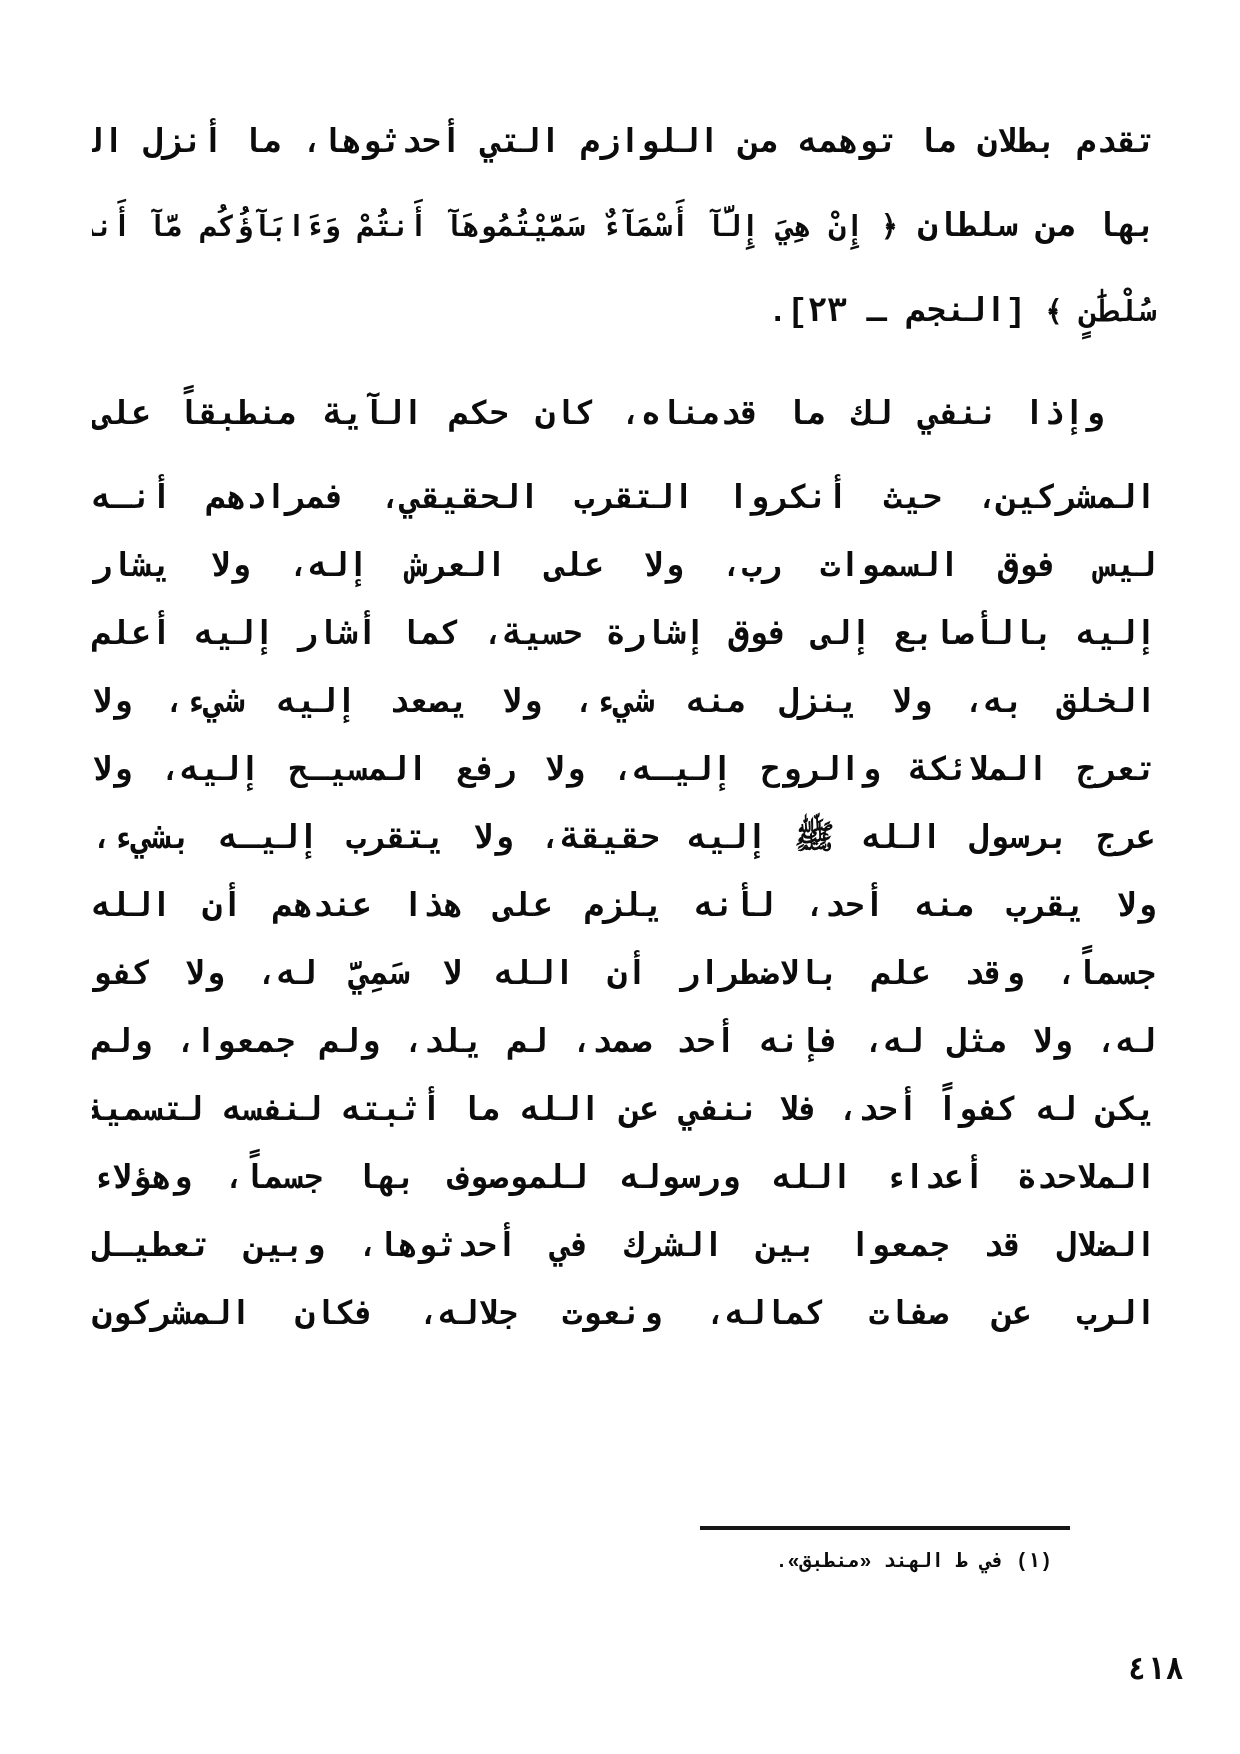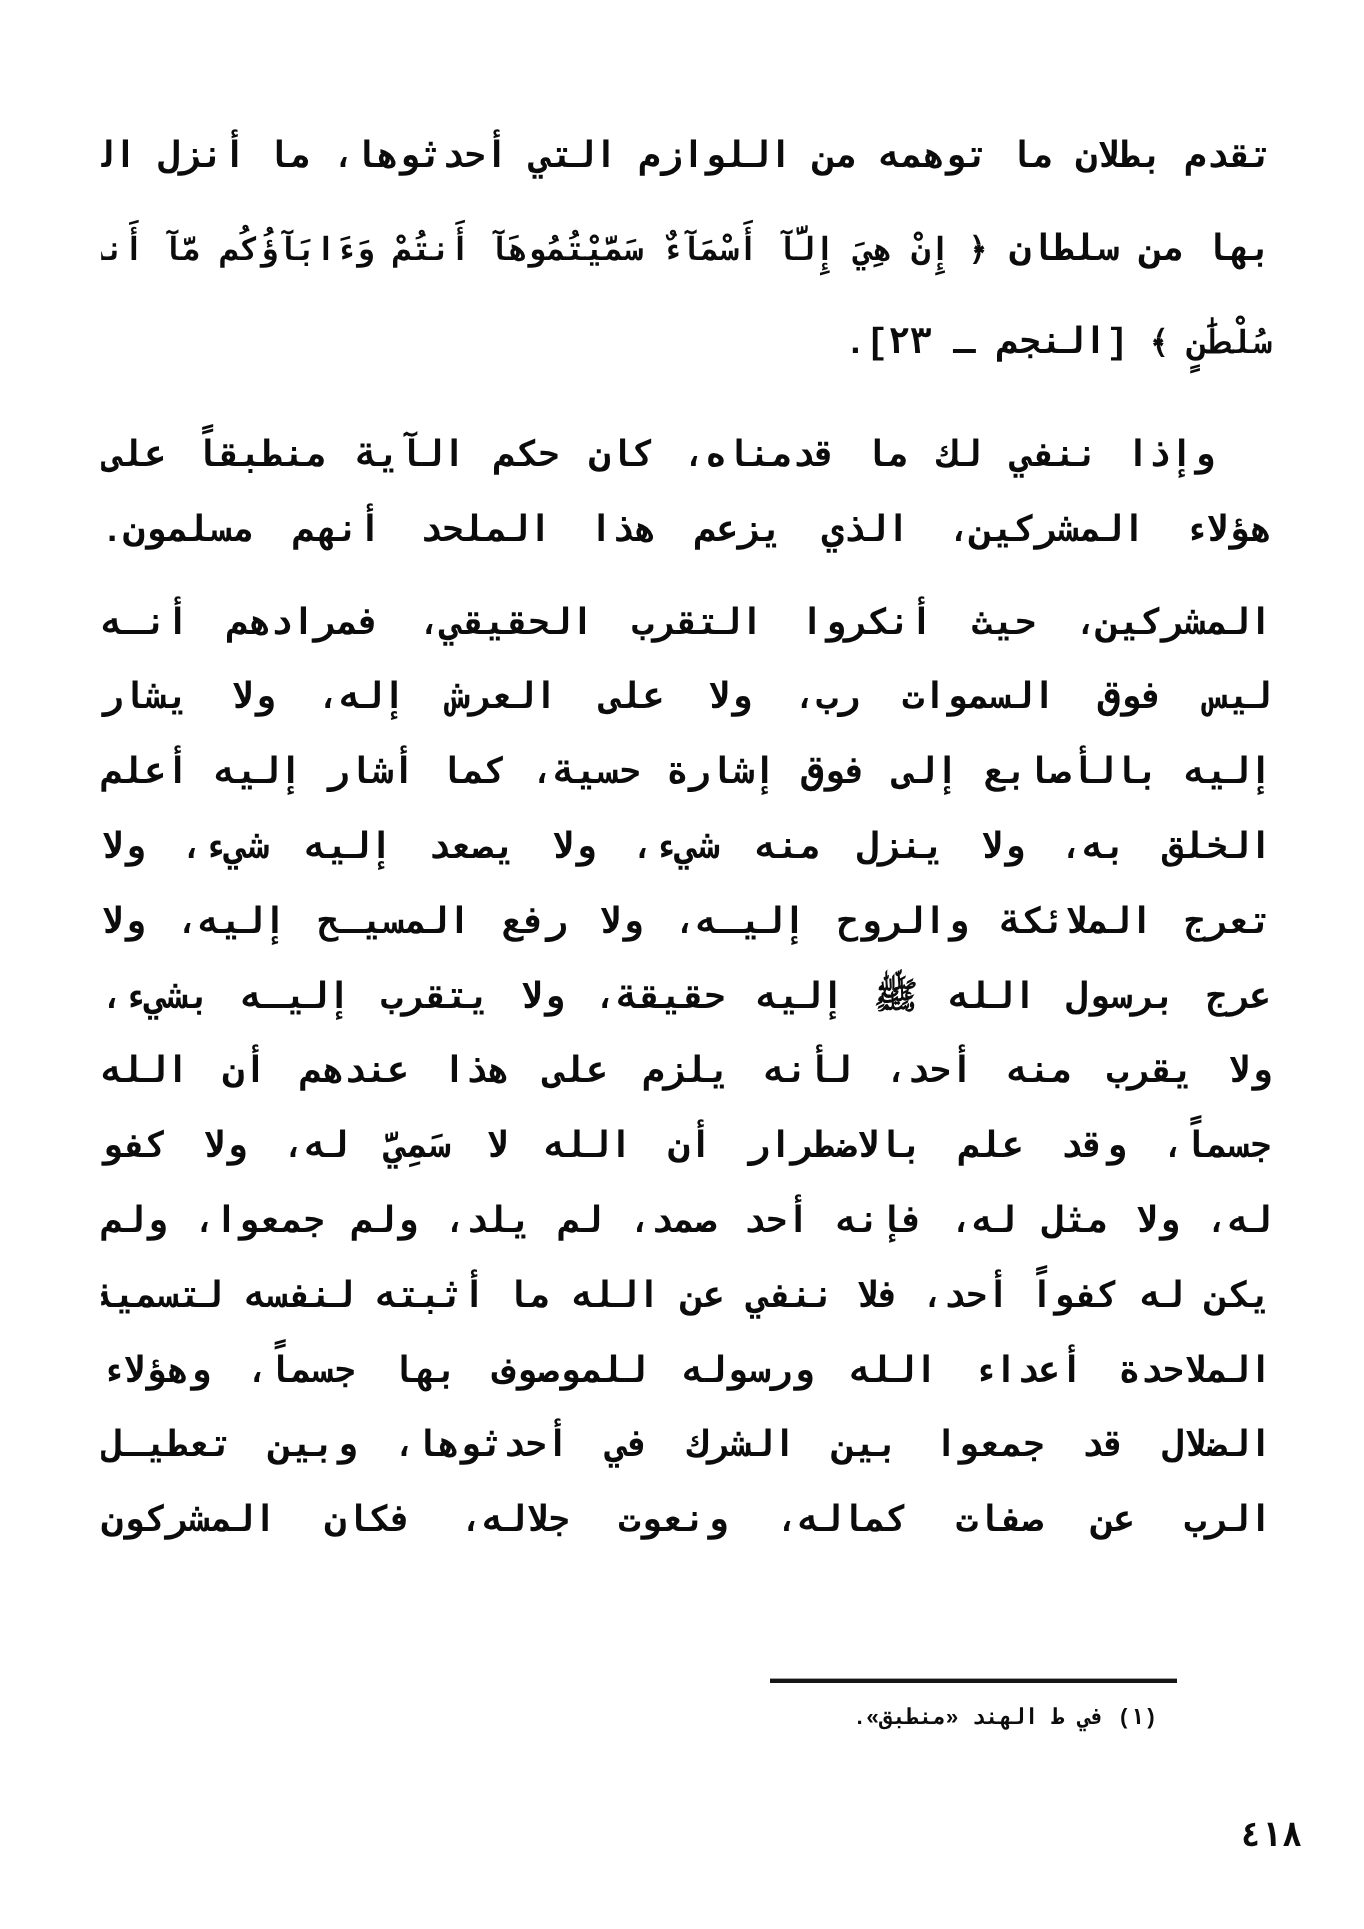--- a/index.html
+++ b/index.html
@@ -82,21 +82,20 @@
         <span class="verse">﴿ إِنْ هِيَ إِلَّآ أَسْمَآءٌ سَمَّيْتُمُوهَآ أَنتُمْ وَءَابَآؤُكُم مَّآ أَنزَلَ ٱللَّهُ بِهَا مِن</span>
       </div>
       <div class="line short">
         <span class="verse">سُلْطَٰنٍ ﴾</span>
         <span>[النجم ـ ٢٣].</span>
       </div>
     </div>
 
     <div class="para para-2">
       <div class="line indent">وإذا ننفي لك ما قدمناه، كان حكم الآية منطبقاً على</div>
-      <div class="line">هؤلاء المشركين، الذي يزعم هذا الملحد أنهم مسلمون.</div>
     </div>
 
     <div class="para para-3">
       <div class="line">المشركين، حيث أنكروا التقرب الحقيقي، فمرادهم أنـه</div>
       <div class="line">ليس فوق السموات رب، ولا على العرش إله، ولا يشار</div>
       <div class="line">إليه بالأصابع إلى فوق إشارة حسية، كما أشار إليه أعلم</div>
       <div class="line">الخلق به، ولا ينزل منه شيء، ولا يصعد إليه شيء، ولا</div>
       <div class="line">تعرج الملائكة والروح إليـه، ولا رفع المسيـح إليه، ولا</div>
       <div class="line">عرج برسول الله ﷺ إليه حقيقة، ولا يتقرب إليـه بشيء،</div>
       <div class="line">ولا يقرب منه أحد، لأنه يلزم على هذا عندهم أن الله</div>

